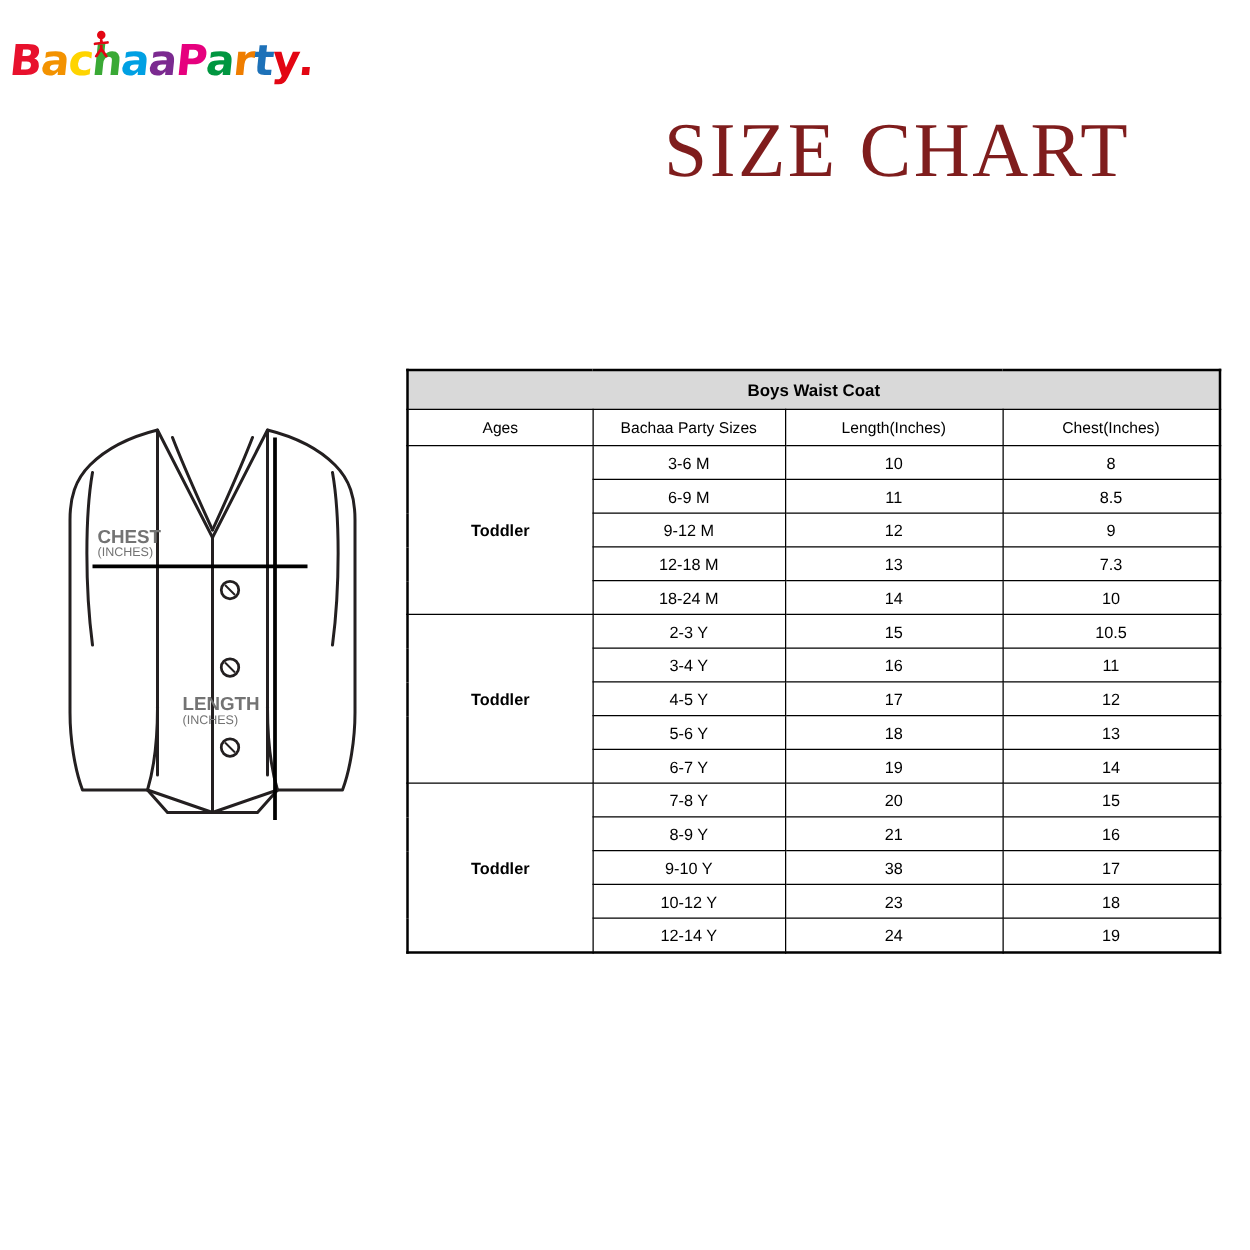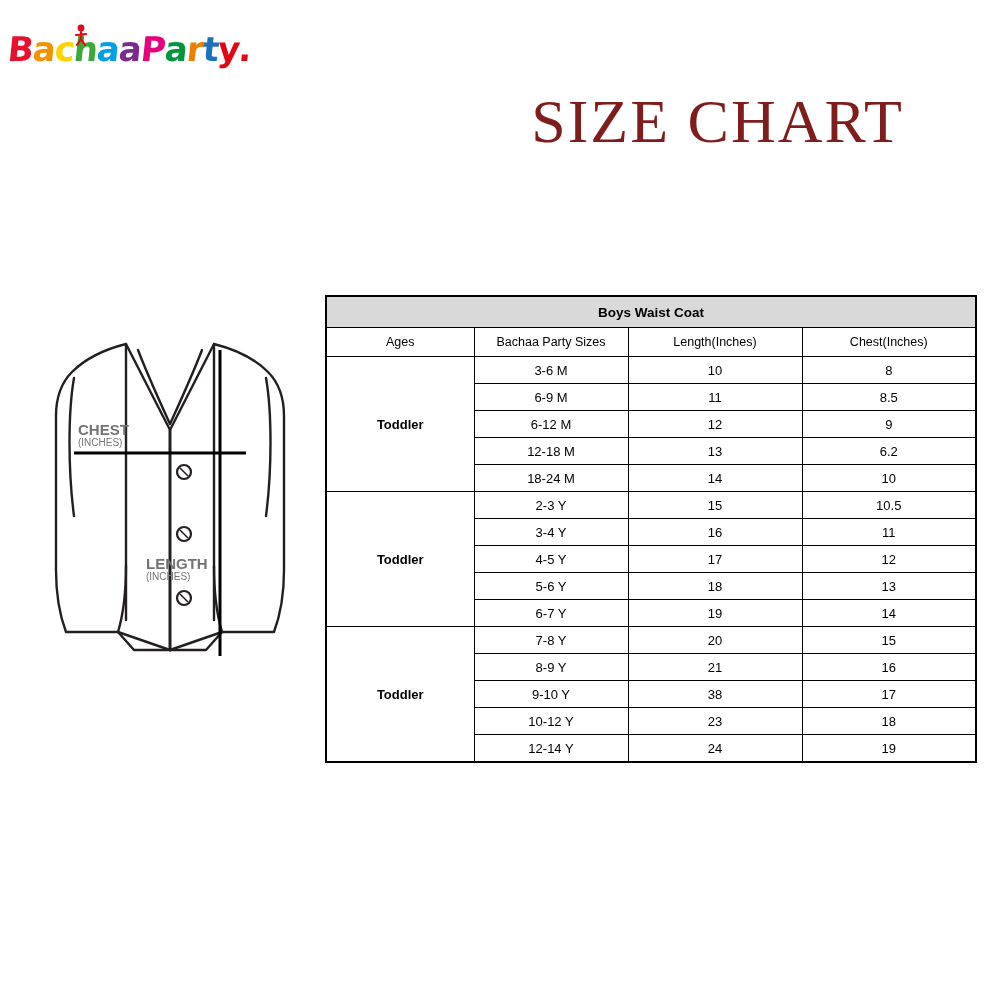--- a/index.html
+++ b/index.html
@@ -236,28 +236,28 @@
         <td>3-6 M</td>
         <td>10</td>
         <td>8</td>
       </tr>
       <tr>
         <td>6-9 M</td>
         <td>11</td>
         <td>8.5</td>
       </tr>
       <tr>
-        <td>6-12 M</td>
+        <td>9-12 M</td>
         <td>12</td>
         <td>9</td>
       </tr>
       <tr>
         <td>12-18 M</td>
         <td>13</td>
-        <td>6.2</td>
+        <td>7.3</td>
       </tr>
       <tr>
         <td>18-24 M</td>
         <td>14</td>
         <td>10</td>
       </tr>
 
       <tr class="group-sep">
         <td class="group-cell" rowspan="5">Toddler</td>
         <td>2-3 Y</td>

